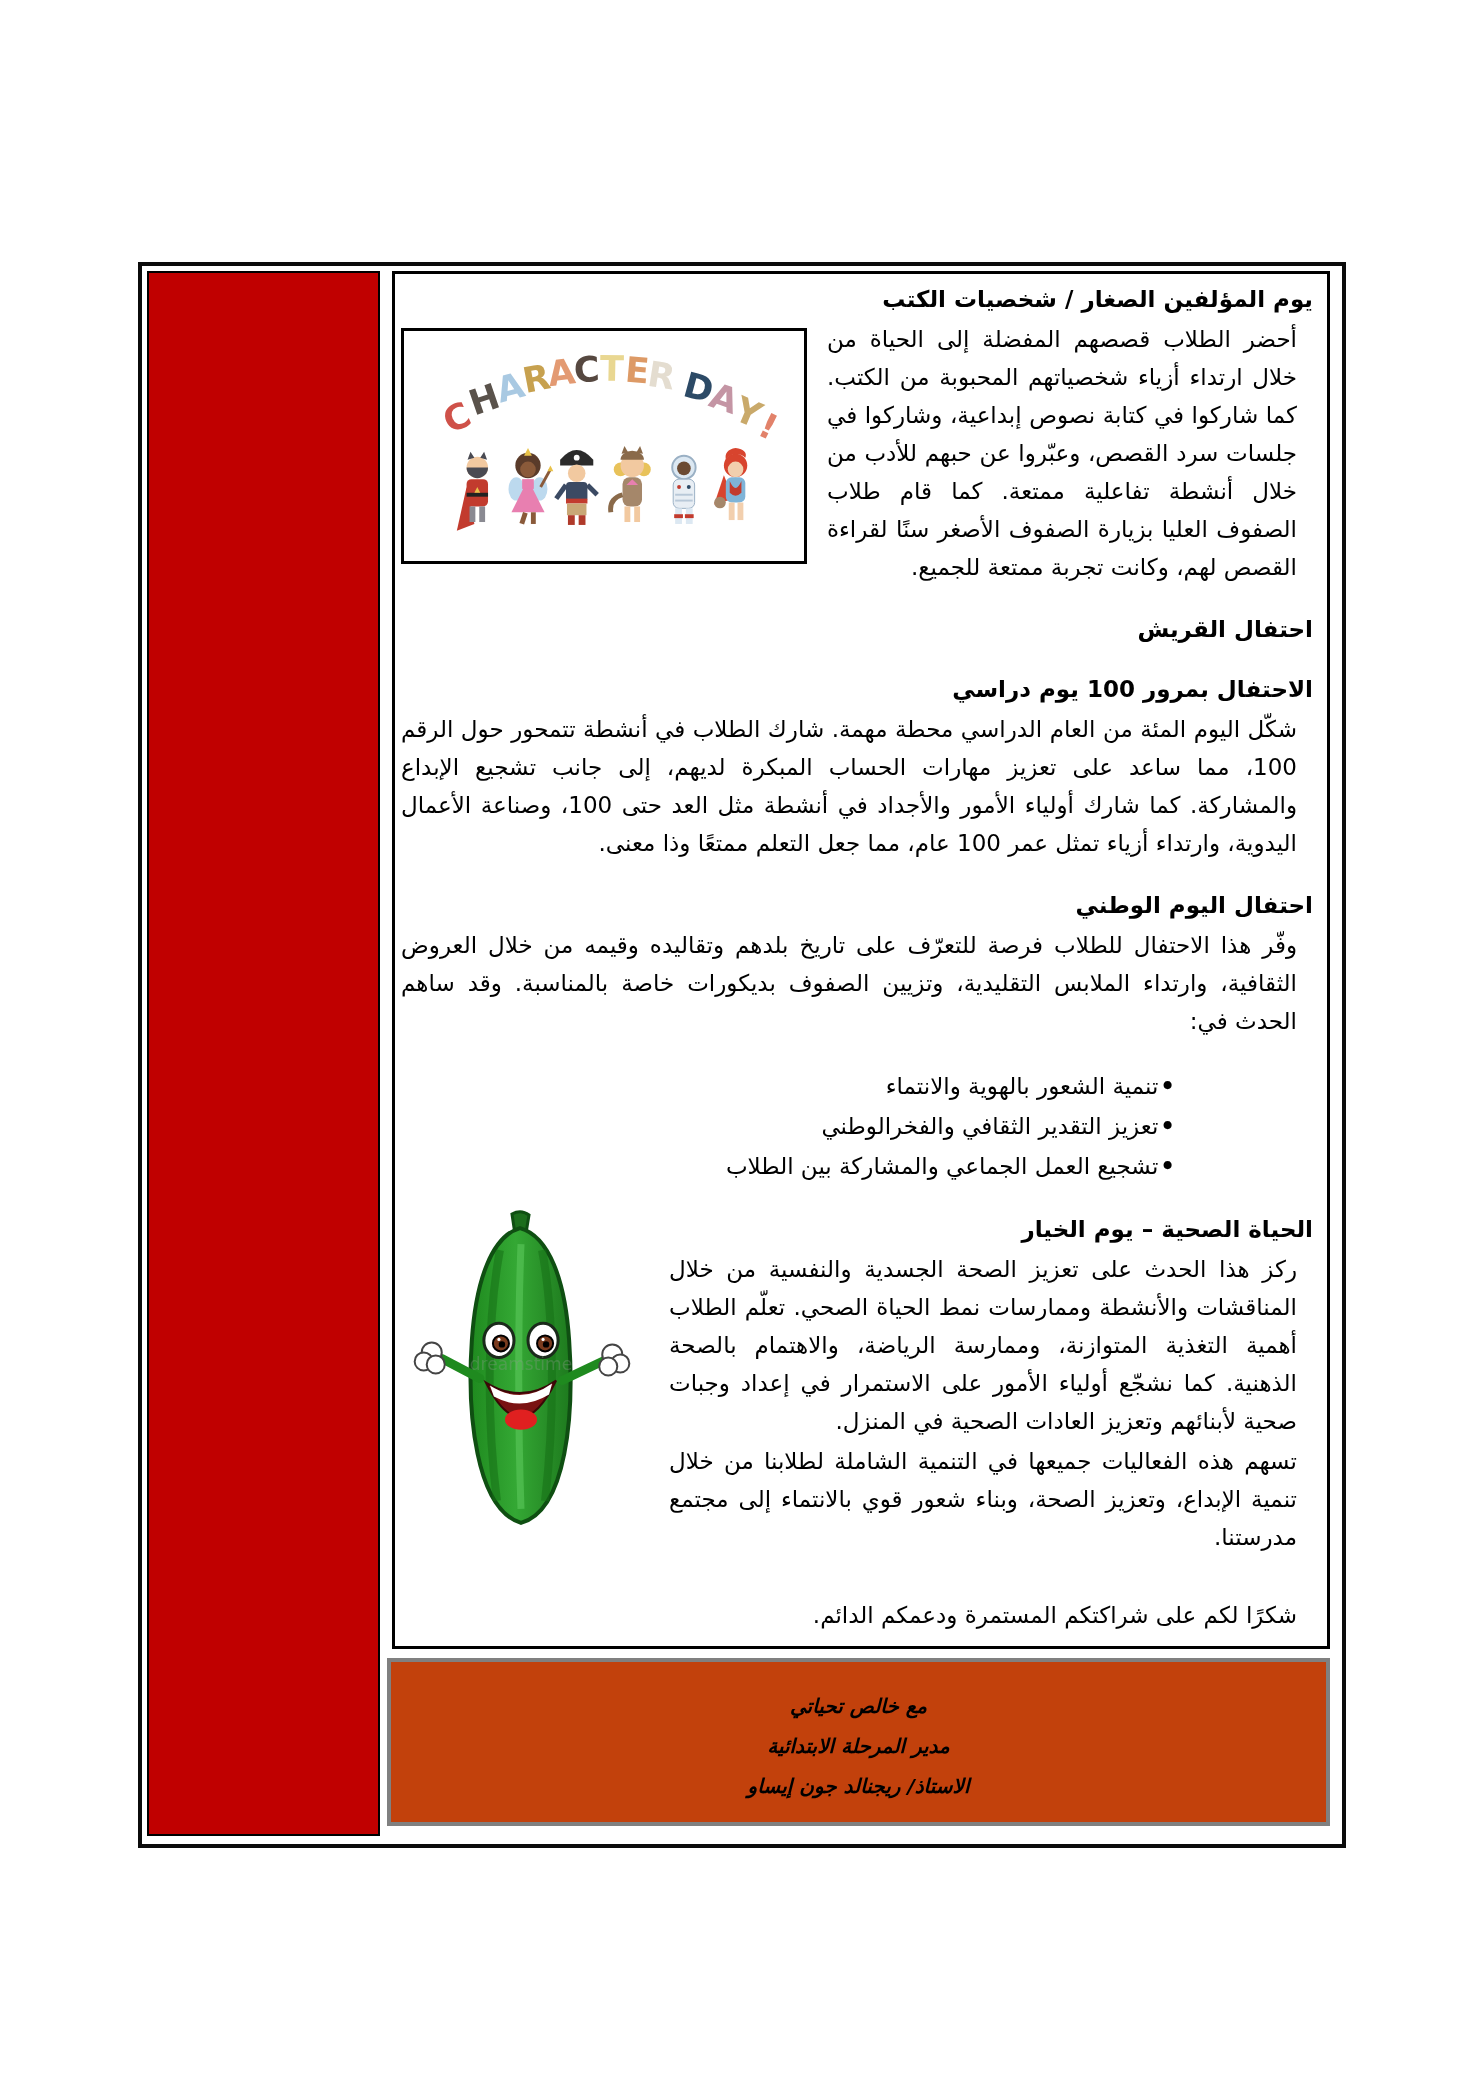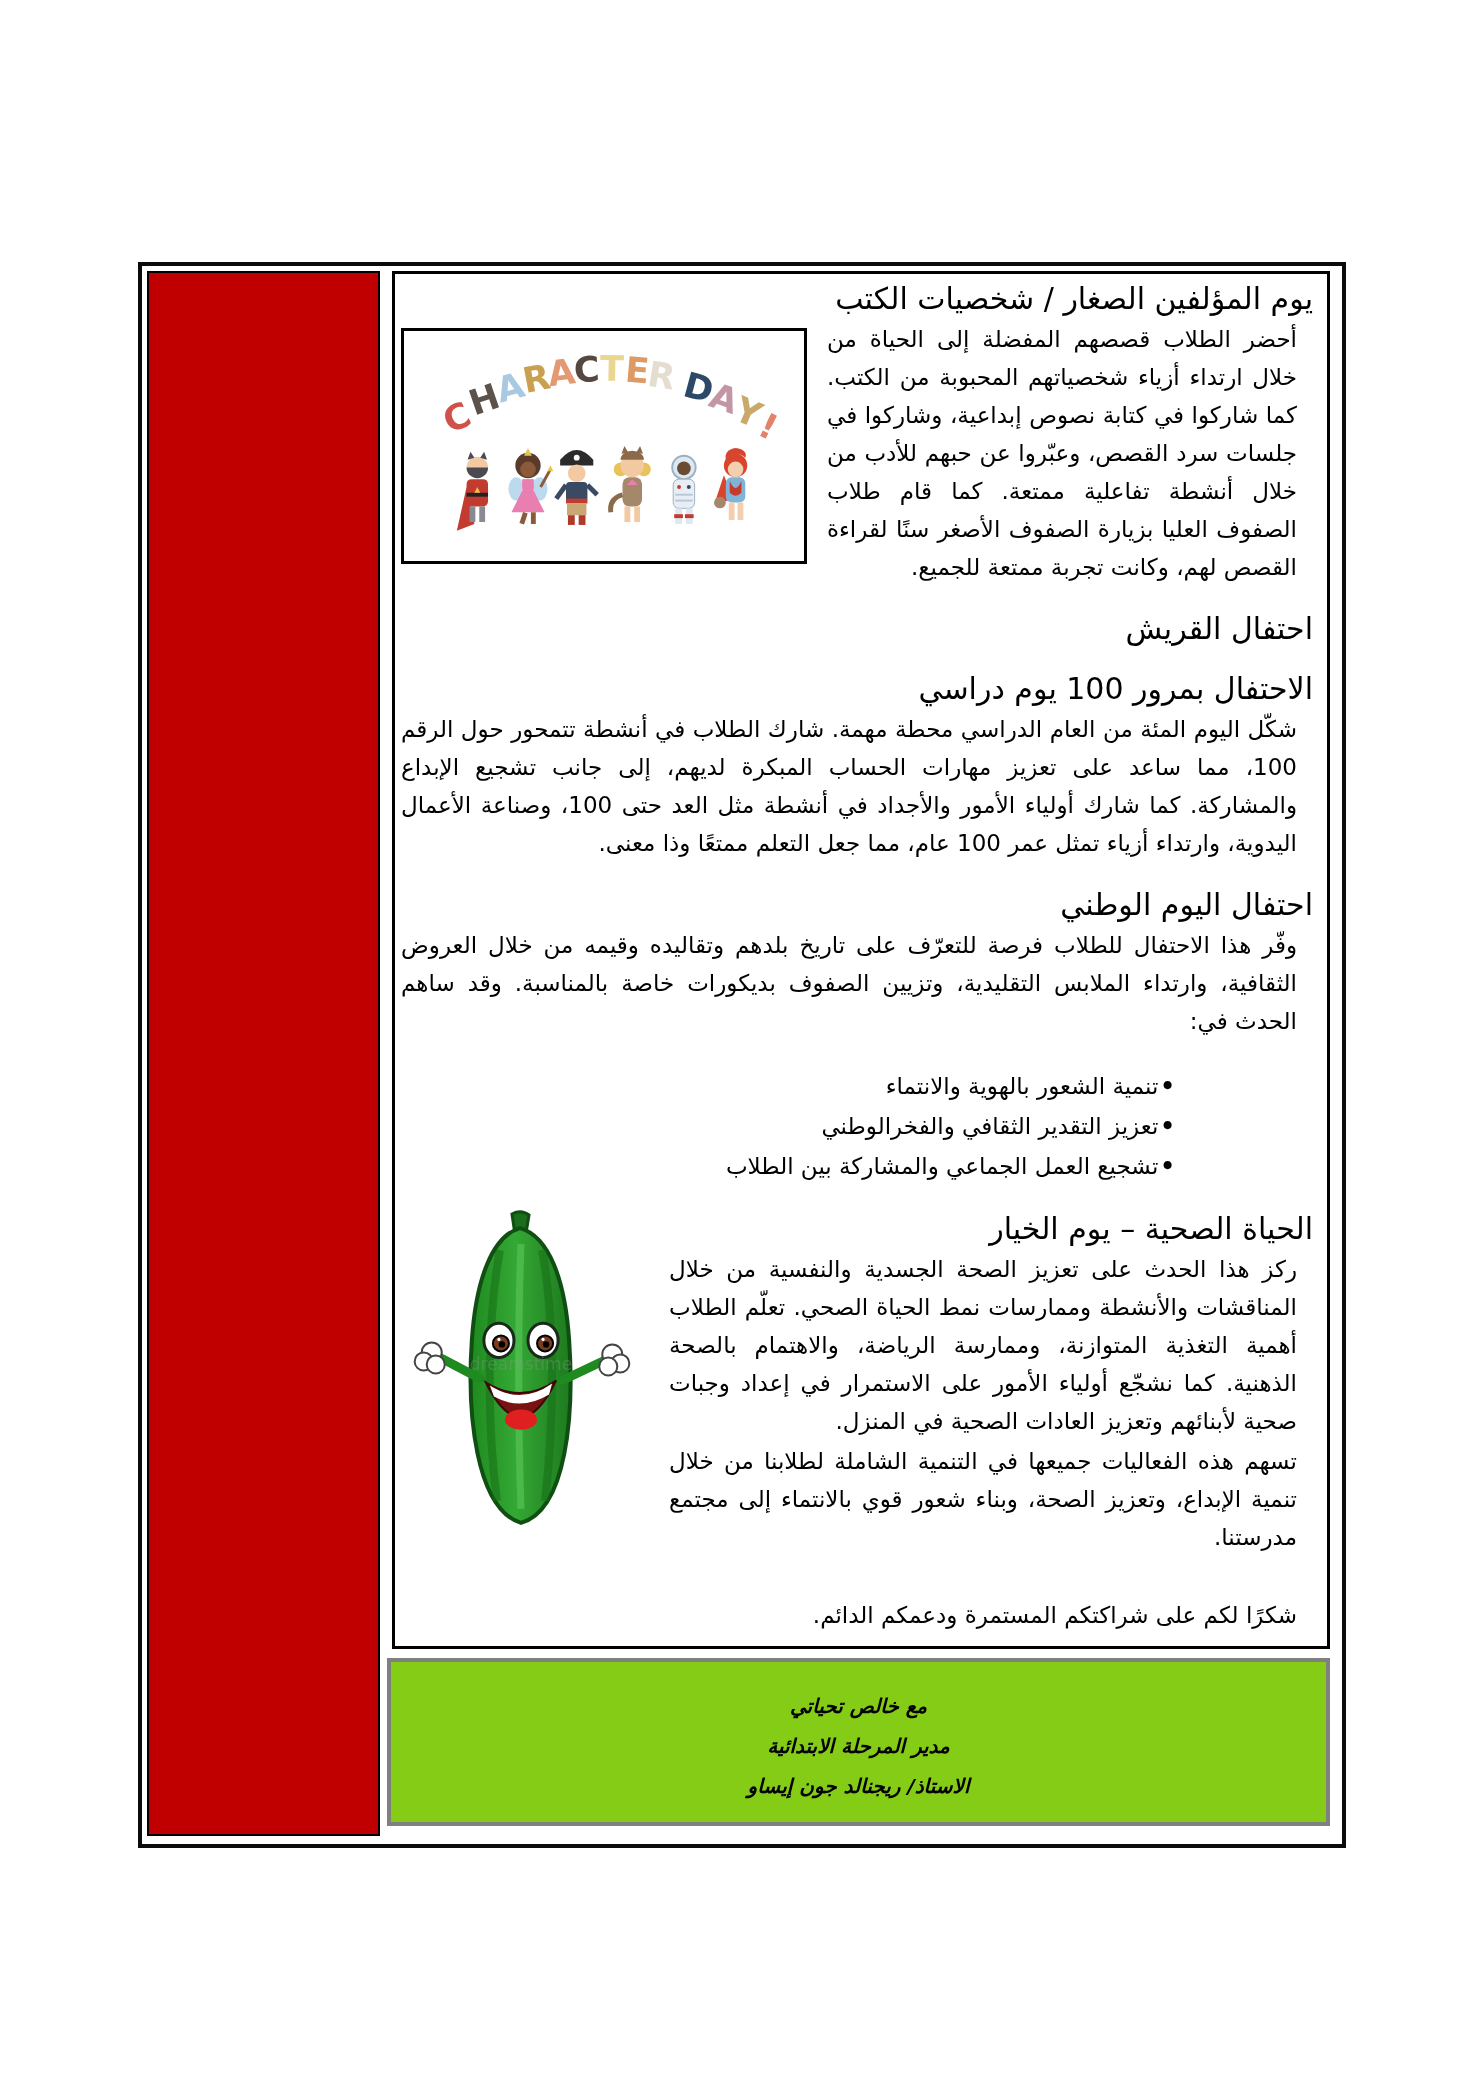--- a/index.html
+++ b/index.html
@@ -16,21 +16,21 @@
     border:2px solid #000;
   }
   .content-box{
     position:absolute;left:392px;top:271px;width:938px;height:1378px;
     box-sizing:border-box;border:3px solid #000;background:#fff;
     direction:rtl;text-align:justify;
     padding:6px 14px 6px 6px;
     color:#000;font-size:23px;line-height:38px;
   }
   .content-box h2{
-    font-size:30px;line-height:34px;font-weight:normal;margin:26px 0 4px 0;clear:none;
+    font-size:23px;line-height:34px;font-weight:bold;margin:26px 0 4px 0;clear:none;
   }
   .content-box h2.clear{clear:both;}
   .content-box h2:first-child{margin-top:2px;}
   .content-box p{margin:0 16px 2px 0;}
   .charday-box{
     float:left;width:406px;height:236px;border:3px solid #000;background:#fff;
     margin:8px 20px 10px 0;box-sizing:border-box;
   }
   .charday-box svg{width:100%;height:100%;display:block;}
   .bullet-list{
@@ -227,17 +227,17 @@
     </svg>
   </div>
 
   <h2>الحياة الصحية – يوم الخيار</h2>
   <p>ركز هذا الحدث على تعزيز الصحة الجسدية والنفسية من خلال المناقشات والأنشطة وممارسات نمط الحياة الصحي. تعلّم الطلاب أهمية التغذية المتوازنة، وممارسة الرياضة، والاهتمام بالصحة الذهنية. كما نشجّع أولياء الأمور على الاستمرار في إعداد وجبات صحية لأبنائهم وتعزيز العادات الصحية في المنزل.</p>
   <p>تسهم هذه الفعاليات جميعها في التنمية الشاملة لطلابنا من خلال تنمية الإبداع، وتعزيز الصحة، وبناء شعور قوي بالانتماء إلى مجتمع مدرستنا.</p>
   <p class="thanks-line">شكرًا لكم على شراكتكم المستمرة ودعمكم الدائم.</p>
 
 </div>
 
-<div class="sig-box" style="background: #84cc16;">
+<div class="sig-box" style="background: #c2410c;">
   <div>مع خالص تحياتي</div>
   <div>مدير المرحلة الابتدائية</div>
   <div>الاستاذ/ ريجنالد جون إيساو</div>
 </div>
 
 </body></html>

